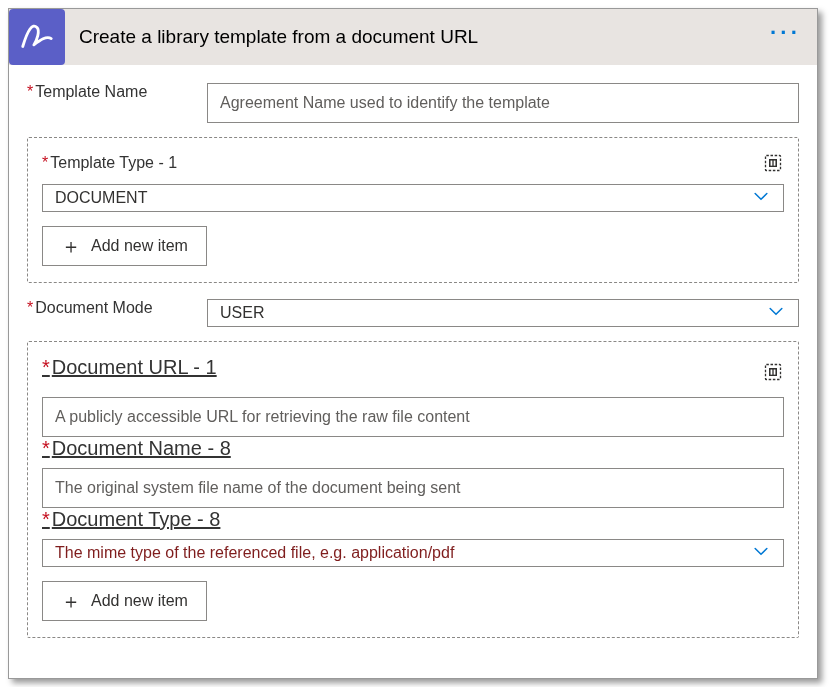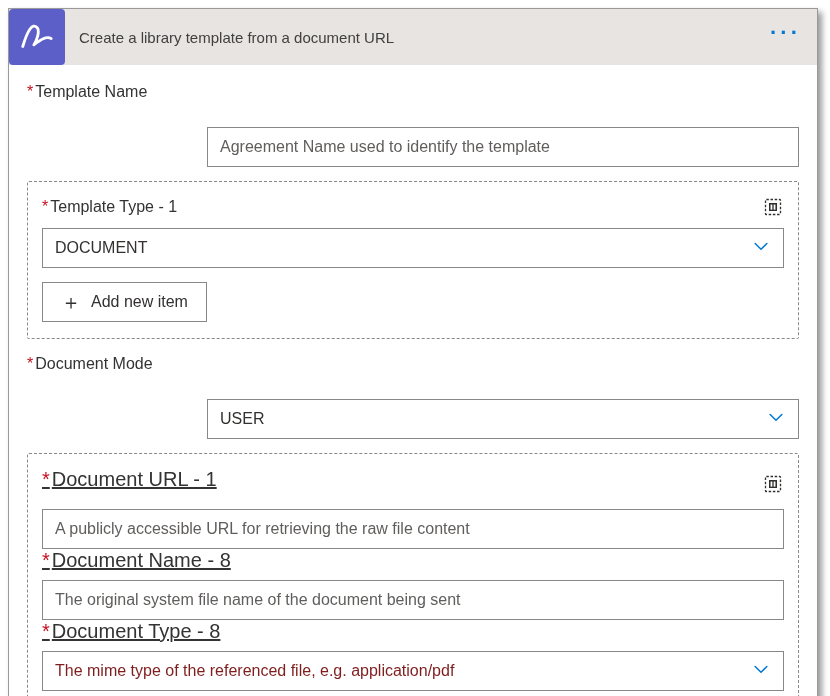--- a/index.html
+++ b/index.html
@@ -25,22 +25,22 @@
     width: 56px;
     height: 56px;
     background: #5b5fc7;
     border-radius: 4px;
     display: flex;
     align-items: center;
     justify-content: center;
     margin-right: 14px;
   }
   .header-title {
-    font-size: 15px;
-    color: #404040;
+    font-size: 19px;
+    color: #000000;
     flex: 1;
   }
   .header-more {
     color: #0078d4;
     font-size: 22px;
     letter-spacing: 3px;
     font-weight: bold;
     padding-bottom: 8px;
   }
   .body {
@@ -54,36 +54,35 @@
     width: 180px;
     font-size: 16px;
     color: #333;
   }
   .req {
     color: #c50f1f;
     margin-right: 2px;
   }
   .field-col {
     flex: 1;
-    margin-top: 44px;
   }
   .text-input {
     width: 100%;
     height: 40px;
     border: 1px solid #8a8886;
     padding: 0 12px;
     font-size: 16px;
     color: #605e5c;
     font-family: inherit;
     background: #fff;
   }
   .text-input::placeholder { color: #605e5c; }
   .select-box {
     width: 100%;
-    height: 40px;
+    height: 28px;
     border: 1px solid #8a8886;
     padding: 0 12px;
     font-size: 16px;
     color: #323130;
     display: flex;
     align-items: center;
     justify-content: space-between;
     background: #fff;
     cursor: pointer;
   }

